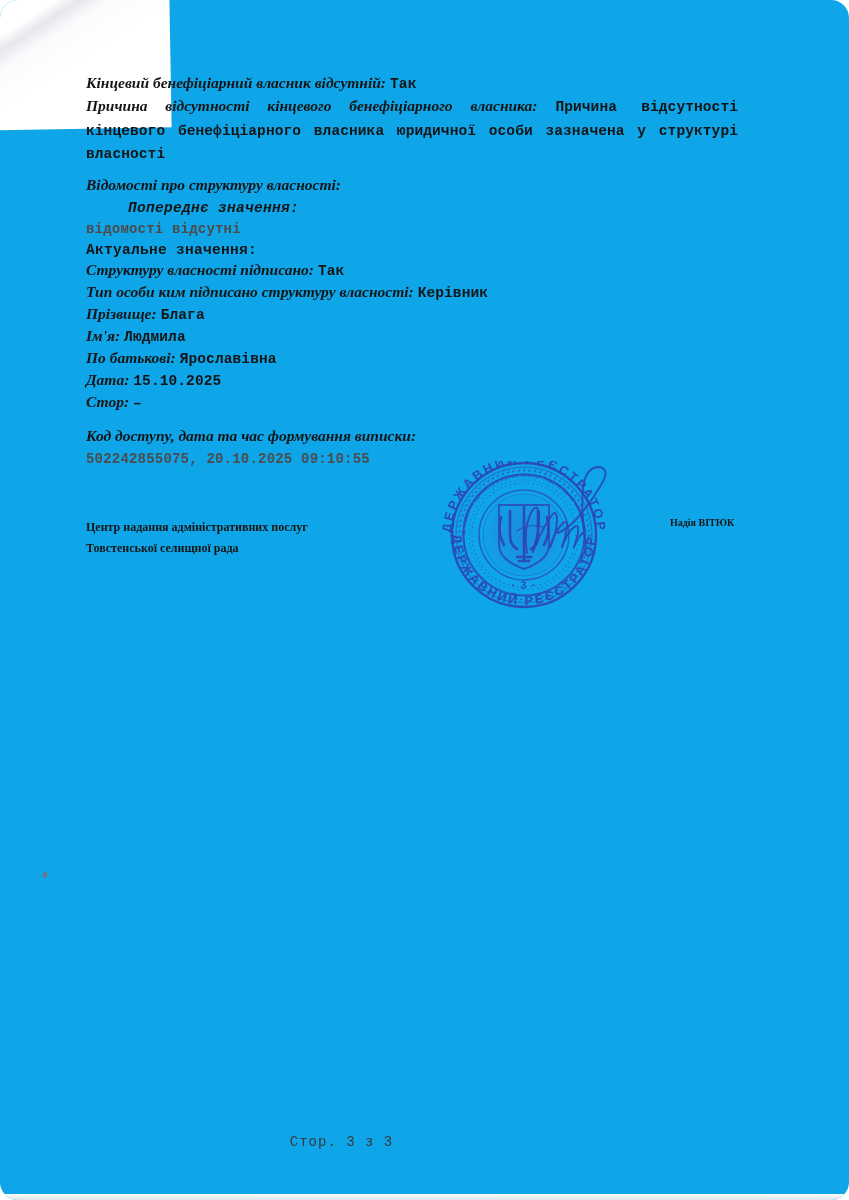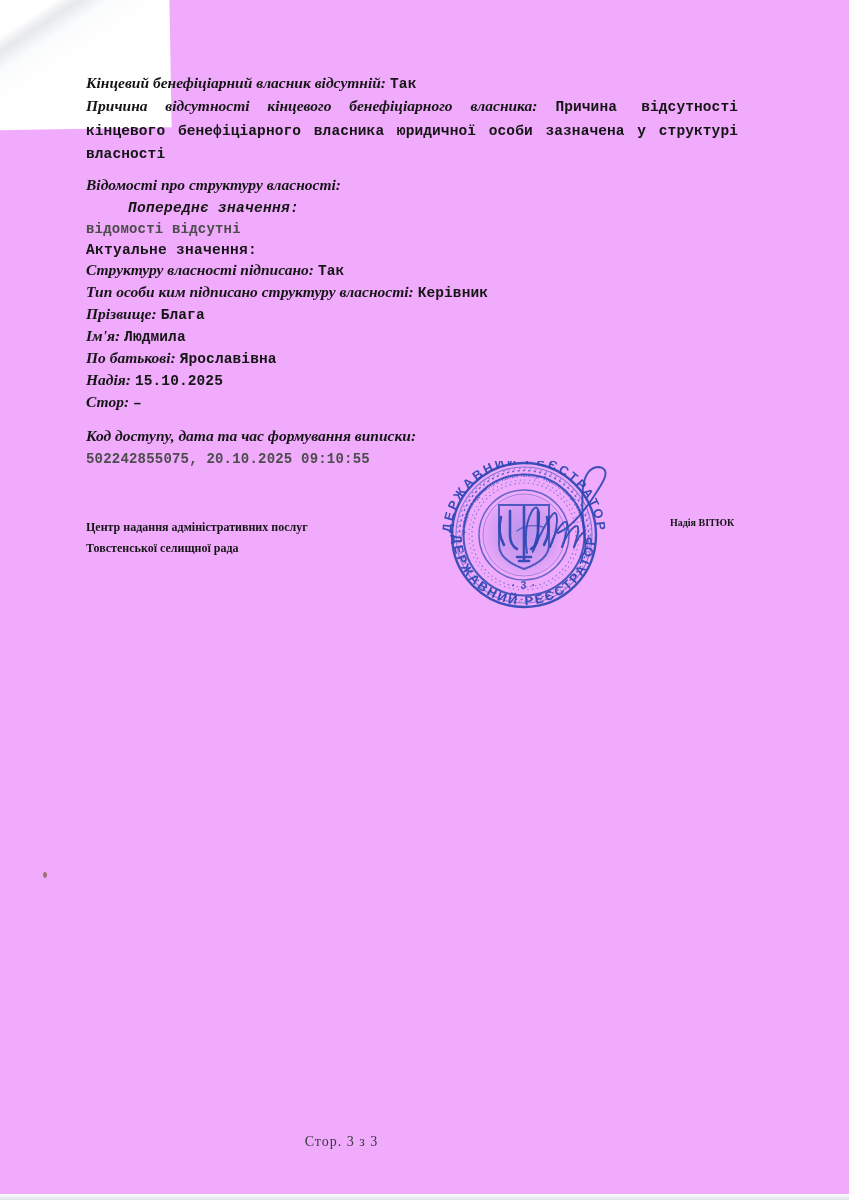--- a/index.html
+++ b/index.html
@@ -5,24 +5,25 @@
 <style>
   html, body {
     margin: 0;
     padding: 0;
     background: #ffffff;
   }
   .page {
     position: relative;
     width: 849px;
     height: 1200px;
-    background: #f0abfc;
+    background: #0ea5e9;
     overflow: hidden;
     font-family: "Liberation Serif", "DejaVu Serif", serif;
     color: #151515;
+    border-radius: 18px;
   }
 
   
   .scan-corner {
     position: absolute;
     top: -60px;
     left: -130px;
     width: 300px;
     height: 190px;
     background: linear-gradient(148deg,
@@ -136,21 +137,21 @@
   }
   .seal svg { display: block; }
 
   
   .footer {
     position: absolute;
     left: 0;
     top: 1134px;
     width: 683px;
     text-align: center;
-    font-family: Liberation Serif, serif;
+    font-family: Liberation Mono, monospace;
     font-size: 14px;
     letter-spacing: 1px;
     color: #3a3a3a;
   }
 </style>
 </head>
 <body>
 
 <div class="page">
 
@@ -224,21 +225,21 @@
 
   <div class="body-text" style="top:347px;">
     <div class="line">
       <span class="lbl">По батькові:</span>
       <span class="val">Ярославівна</span>
     </div>
   </div>
 
   <div class="body-text" style="top:369px;">
     <div class="line">
-      <span class="lbl">Надія:</span>
+      <span class="lbl">Дата:</span>
       <span class="val">15.10.2025</span>
     </div>
   </div>
 
   <div class="body-text" style="top:391px;">
     <div class="line">
       <span class="lbl">Стор:</span>
       <span class="val">–</span>
     </div>
   </div>

